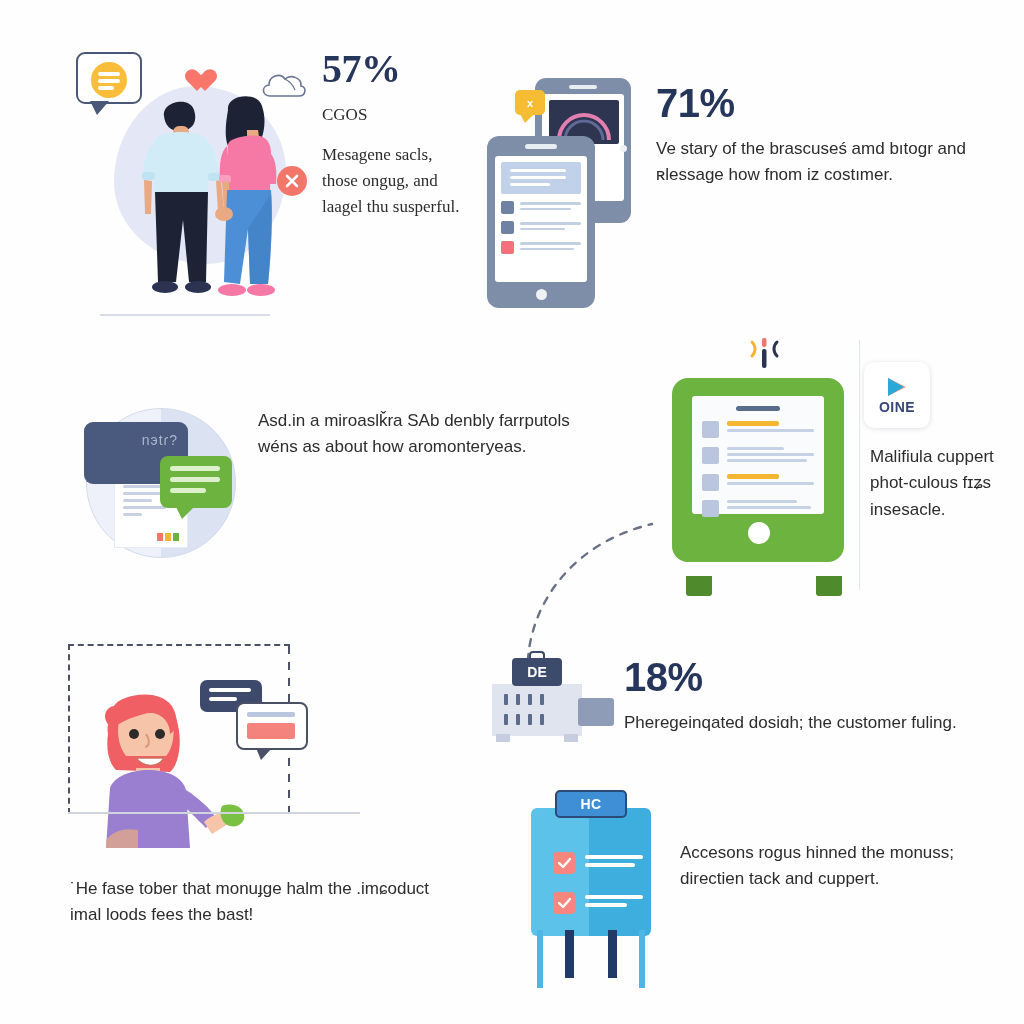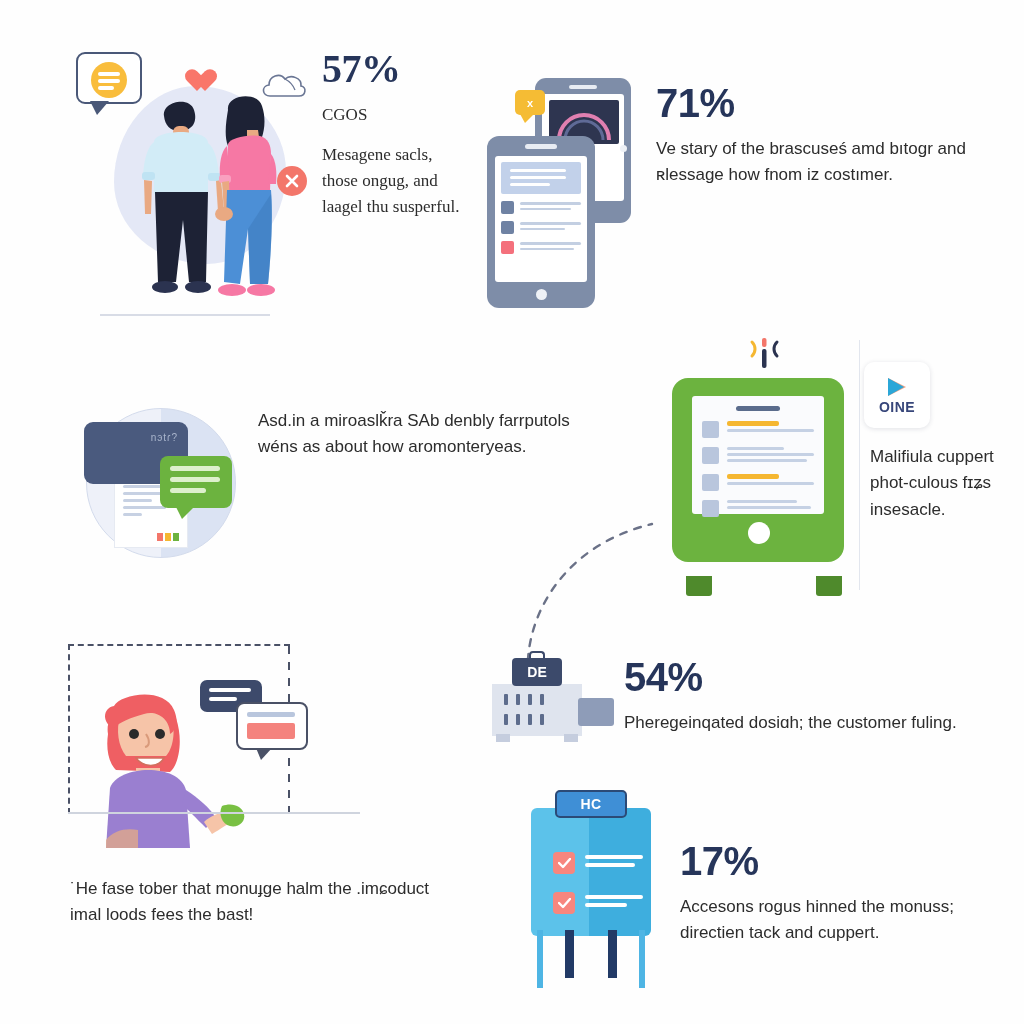--- a/index.html
+++ b/index.html
@@ -140,21 +140,21 @@
     position:absolute; left:42px; top:72px; width:74px; height:72px; background:#fff; border:1px solid #e6eaf2;
     padding:8px;
   }
   .doc i { display:block; height:3px; background:#c7d1e3; border-radius:2px; margin-bottom:4px; }
   .doc .dots { position:absolute; left:42px; bottom:6px; display:flex; gap:2px;}
   .doc .dots b{ width:6px;height:8px;display:block;}
   .card-navy {
     position:absolute; left:12px; top:18px; width:104px; height:62px;
     background:#4a5a7e; border-radius:9px;
   }
-  .card-navy .brand { position:absolute; right:10px; top:10px; color:#aab6cd; font-size:10px; letter-spacing:1px;}
+  .card-navy .brand { position:absolute; right:10px; top:10px; color:#aab6cd; font-size:14px; letter-spacing:1px;}
   .bub-green {
     position:absolute; left:88px; top:52px; width:72px; height:52px;
     background:#6cb33f; border-radius:8px;
   }
   .bub-green i { position:absolute; left:10px; height:5px; background:#ddf0cc; border-radius:3px;}
   .bub-green i:nth-child(1){top:10px; width:50px;}
   .bub-green i:nth-child(2){top:21px; width:50px;}
   .bub-green i:nth-child(3){top:32px; width:36px;}
   .bub-green::after{content:"";position:absolute;left:16px;bottom:-11px;border-left:6px solid transparent;border-right:12px solid transparent;border-top:12px solid #6cb33f;}
 
@@ -495,21 +495,21 @@
         </div>
       <div class="mach-foot l"></div>
       <div class="mach-foot r"></div>
     </div>
     <div class="mach-side"></div>
     <div class="mach-handle"></div>
     <div class="mach-top">DE</div>
   </div>
 
   <div class="stat" style="left:624px; top:656px; width:340px;">
-    <div class="pct">54%</div>
+    <div class="pct">18%</div>
     <div class="sub">Pheregeinqated dosiɑh; the customer fuling.</div>
   </div>
 
   <div id="blk-board">
     <div class="bd-body">
       <div class="bd-row" style="top:44px;">
         <div class="chk">
           <svg width="13" height="11" viewBox="0 0 13 11">
               <path d="M1 5 L5 9 L12 1" fill="none" stroke="#fff" stroke-width="2.4" stroke-linecap="round" stroke-linejoin="round"></path>
             </svg>
@@ -532,17 +532,16 @@
       </div>
     </div>
     <div class="bd-top">HC</div>
     <div class="bd-leg a"></div>
     <div class="bd-leg-dk b"></div>
     <div class="bd-leg-dk c"></div>
     <div class="bd-leg d"></div>
   </div>
 
   <div class="stat" style="left:680px; top:840px; width:300px;">
-    <div class="pct">17%</div>
     <div class="sub">Accesons rogus hinned the monuss; directien tack and cuppert.</div>
   </div>
 
 </div>
 
 </body></html>

